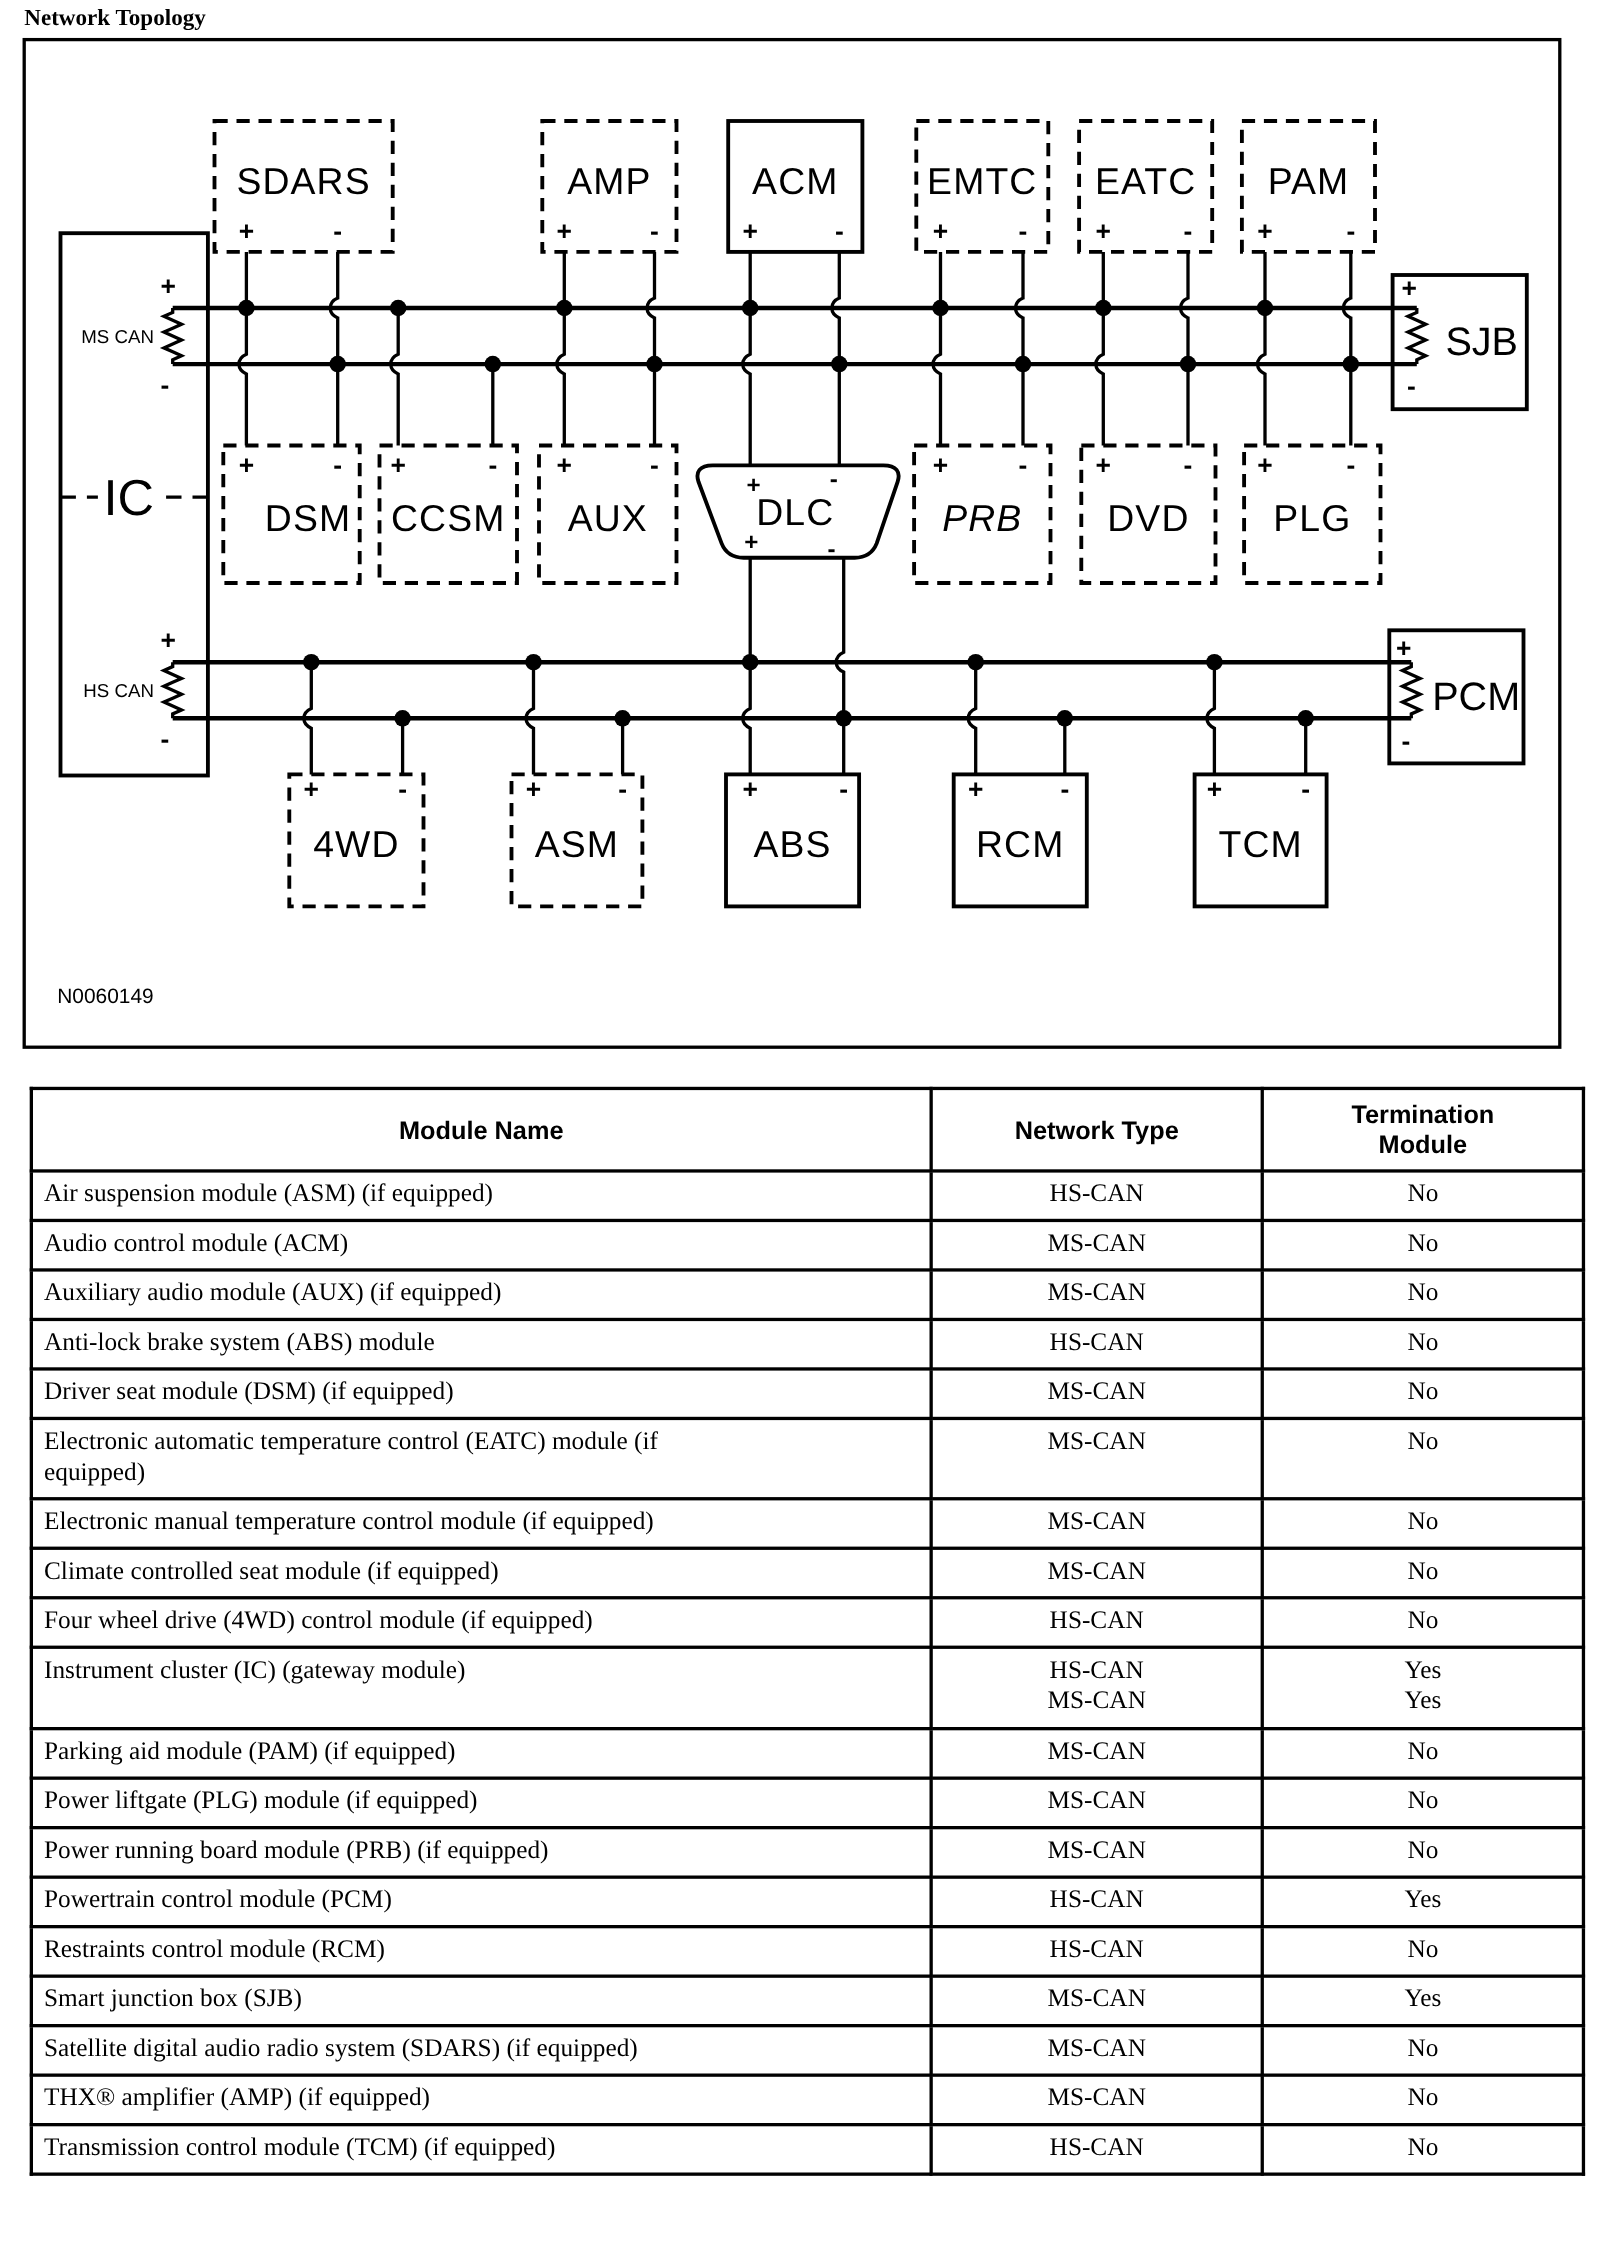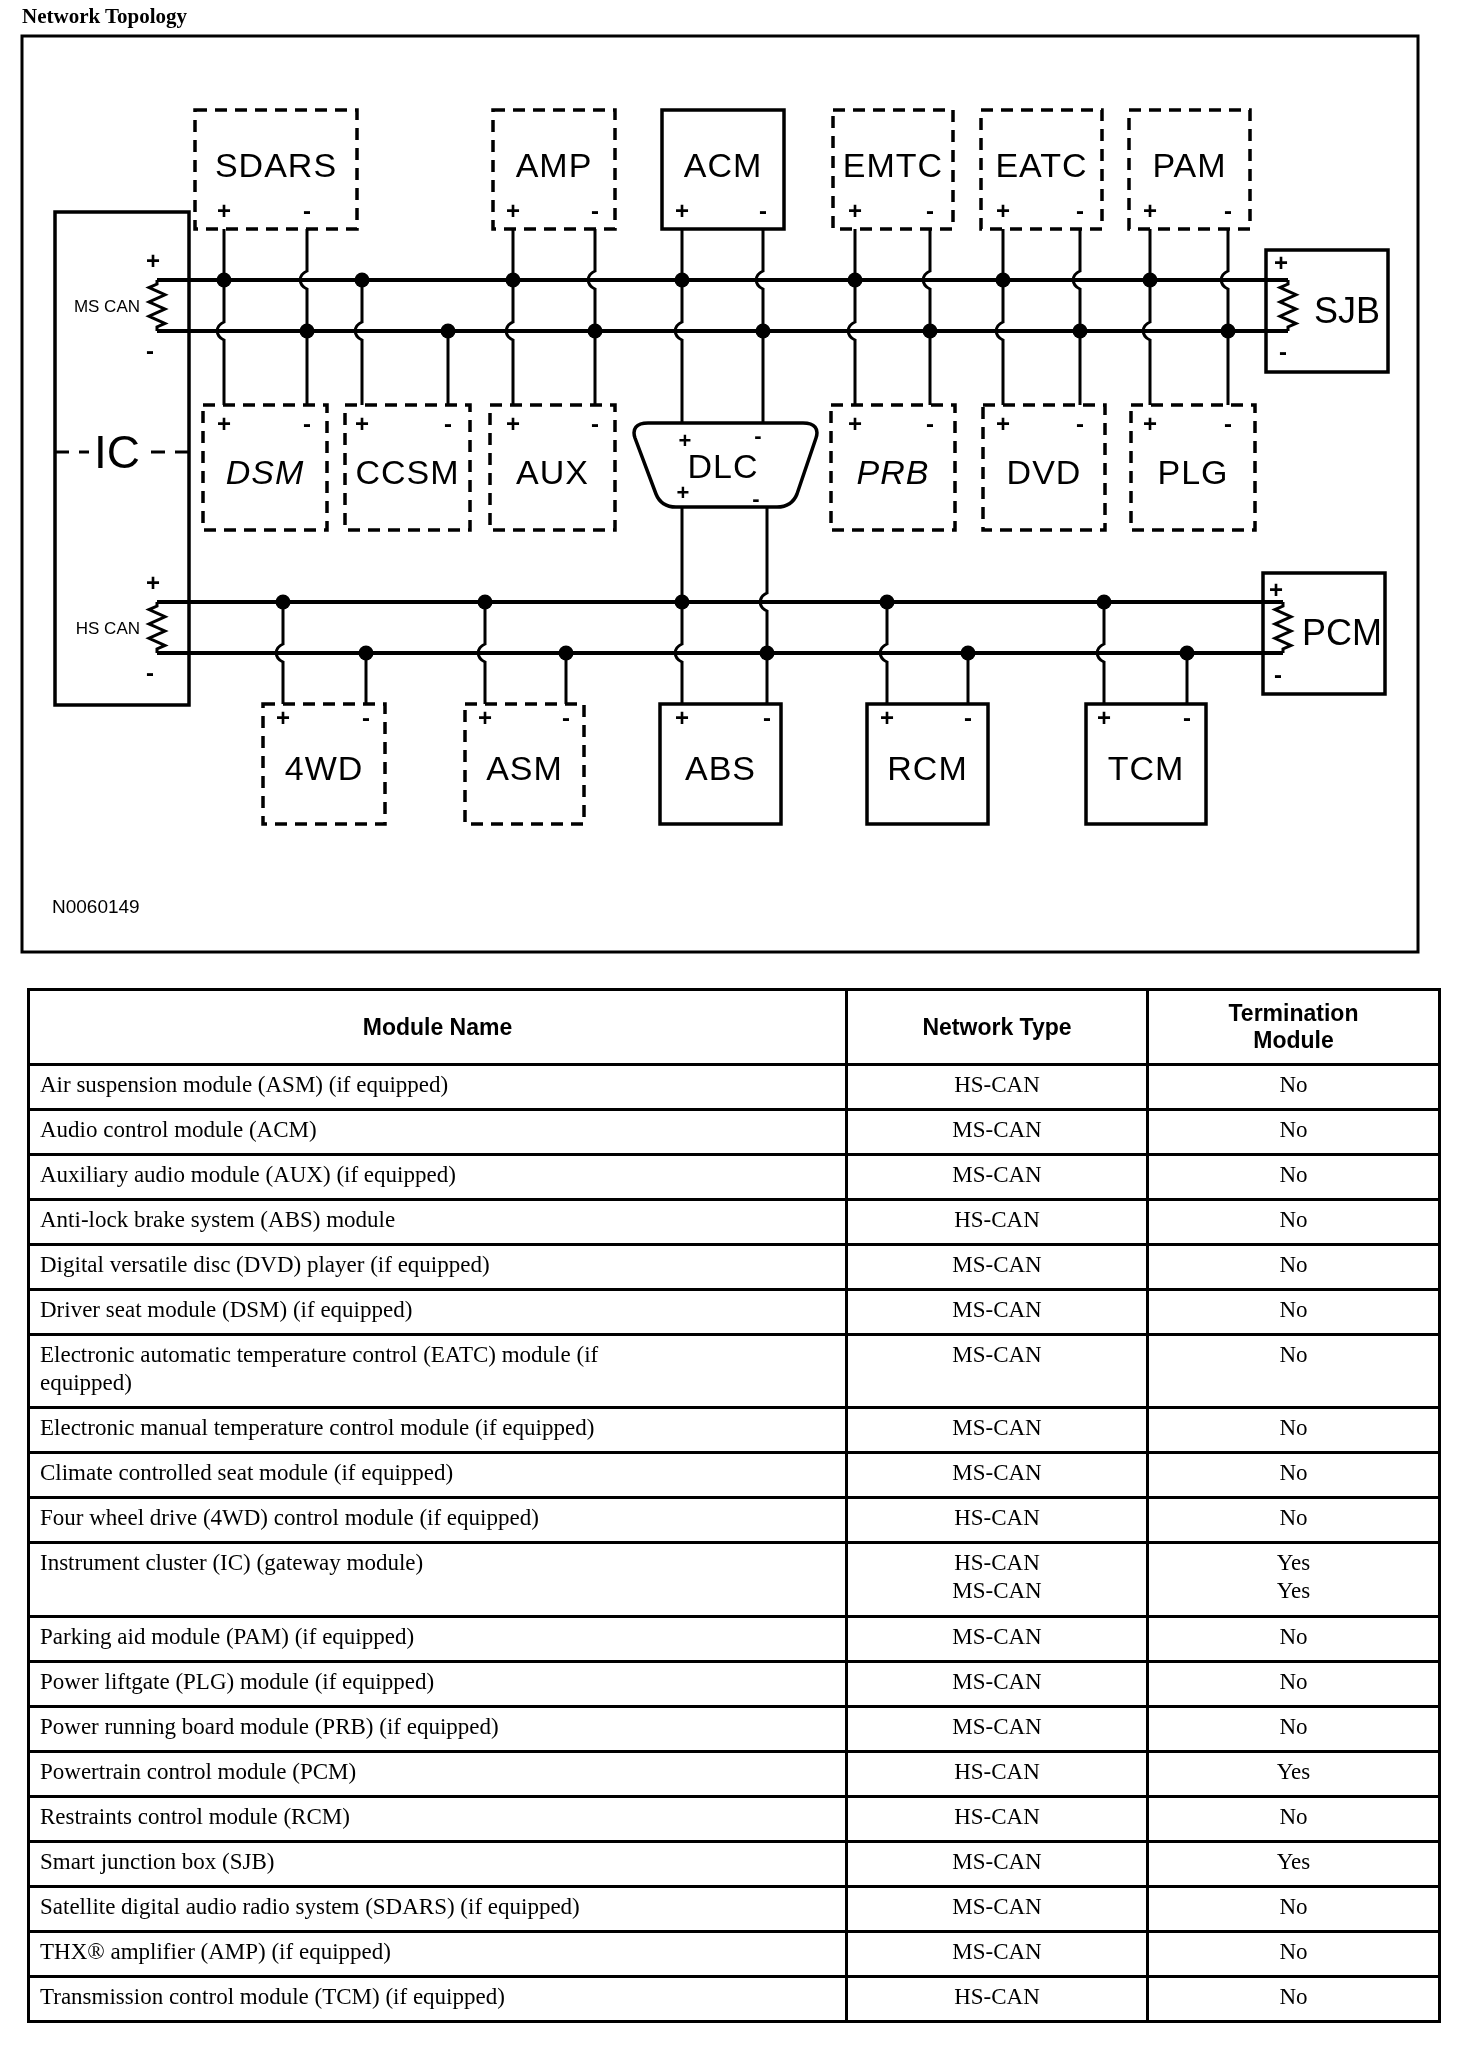--- a/index.html
+++ b/index.html
@@ -152,21 +152,21 @@
     <div class="lbl sign" style="left: 763px; top: 211px;">-</div>
     <div class="lbl mod" style="left: 893px; top: 165px;">EMTC</div>
     <div class="lbl sign" style="left: 855px; top: 211px;">+</div>
     <div class="lbl sign" style="left: 930px; top: 211px;">-</div>
     <div class="lbl mod" style="left: 1041.5px; top: 165px;">EATC</div>
     <div class="lbl sign" style="left: 1003px; top: 211px;">+</div>
     <div class="lbl sign" style="left: 1080px; top: 211px;">-</div>
     <div class="lbl mod" style="left: 1189.5px; top: 165px;">PAM</div>
     <div class="lbl sign" style="left: 1150px; top: 211px;">+</div>
     <div class="lbl sign" style="left: 1228px; top: 211px;">-</div>
-    <div class="lbl mod" style="left: 265px; top: 472px; font-style: italic;">DSM</div>
+    <div class="lbl mod" style="left: 280px; top: 472px;">DSM</div>
     <div class="lbl sign" style="left: 224px; top: 424px;">+</div>
     <div class="lbl sign" style="left: 307px; top: 424px;">-</div>
     <div class="lbl mod" style="left: 407.5px; top: 472px;">CCSM</div>
     <div class="lbl sign" style="left: 362px; top: 424px;">+</div>
     <div class="lbl sign" style="left: 448px; top: 424px;">-</div>
     <div class="lbl mod" style="left: 552.5px; top: 472px;">AUX</div>
     <div class="lbl sign" style="left: 513px; top: 424px;">+</div>
     <div class="lbl sign" style="left: 595px; top: 424px;">-</div>
     <div class="lbl mod" style="left: 893px; top: 472px; font-style: italic;">PRB</div>
     <div class="lbl sign" style="left: 855px; top: 424px;">+</div>
@@ -230,25 +230,20 @@
         <td>Auxiliary audio module (AUX) (if equipped)</td>
         <td class="c">MS-CAN</td>
         <td class="c">No</td>
       </tr>
     <tr>
         <td>Anti-lock brake system (ABS) module</td>
         <td class="c">HS-CAN</td>
         <td class="c">No</td>
       </tr>
     <tr>
-        <td>Digital versatile disc (DVD) player (if equipped)</td>
-        <td class="c">MS-CAN</td>
-        <td class="c">No</td>
-      </tr>
-    <tr>
         <td>Driver seat module (DSM) (if equipped)</td>
         <td class="c">MS-CAN</td>
         <td class="c">No</td>
       </tr>
     <tr class="h73">
         <td>Electronic automatic temperature control (EATC) module (if
 equipped)</td>
         <td class="c">MS-CAN</td>
         <td class="c">No</td>
       </tr>

